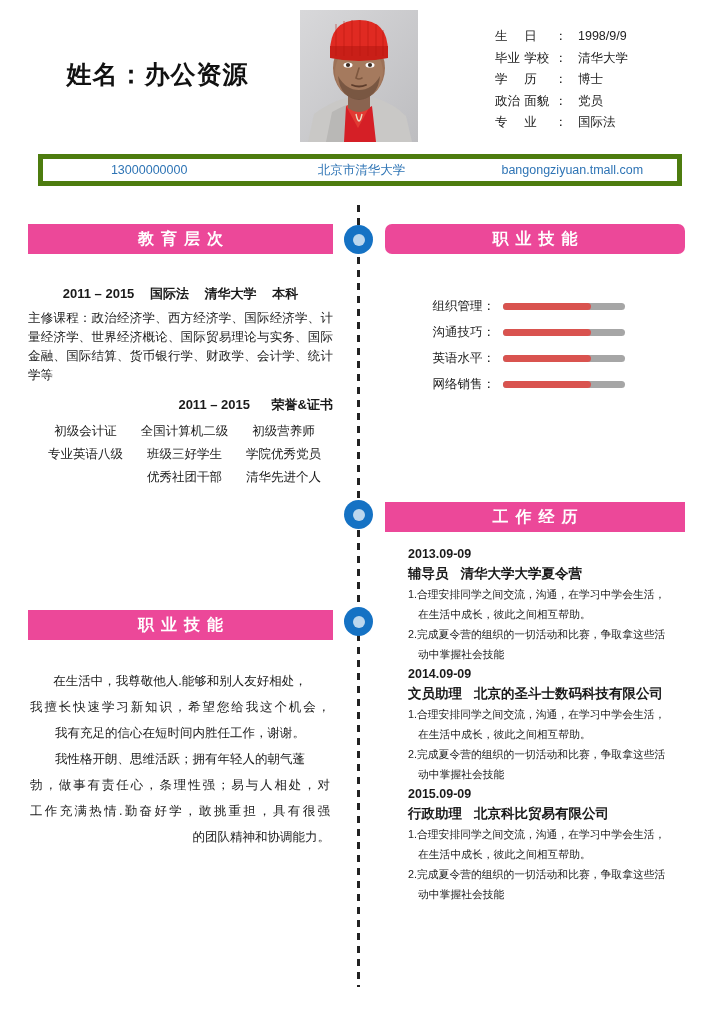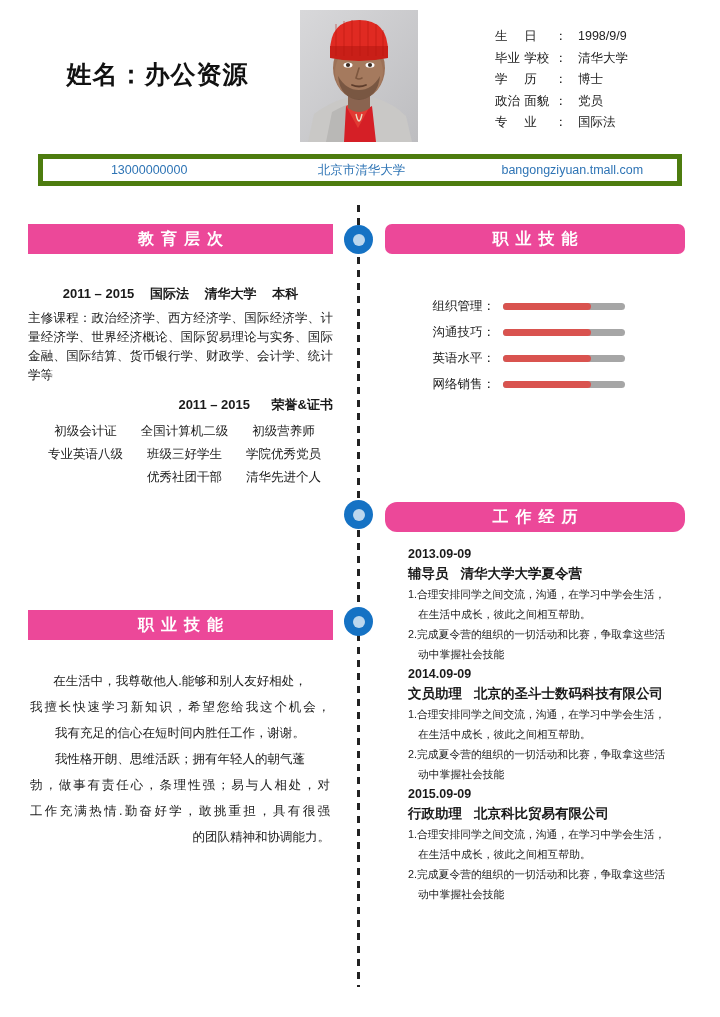--- a/index.html
+++ b/index.html
@@ -203,21 +203,21 @@
   }
   .skill-fill {
     position: absolute;
     left: 0; top: 0;
     height: 7px;
     background: #d9534f;
     border-radius: 4px;
   }
 
   
-  #work-banner { top: 502px; border-radius: 12px; }
+  #work-banner { top: 502px; }
   .work-body {
     position: absolute;
     left: 408px; top: 543px;
     width: 280px;
   }
   .work-date {
     font-size: 12.5px;
     font-weight: bold;
     margin-top: 4px;
   }

